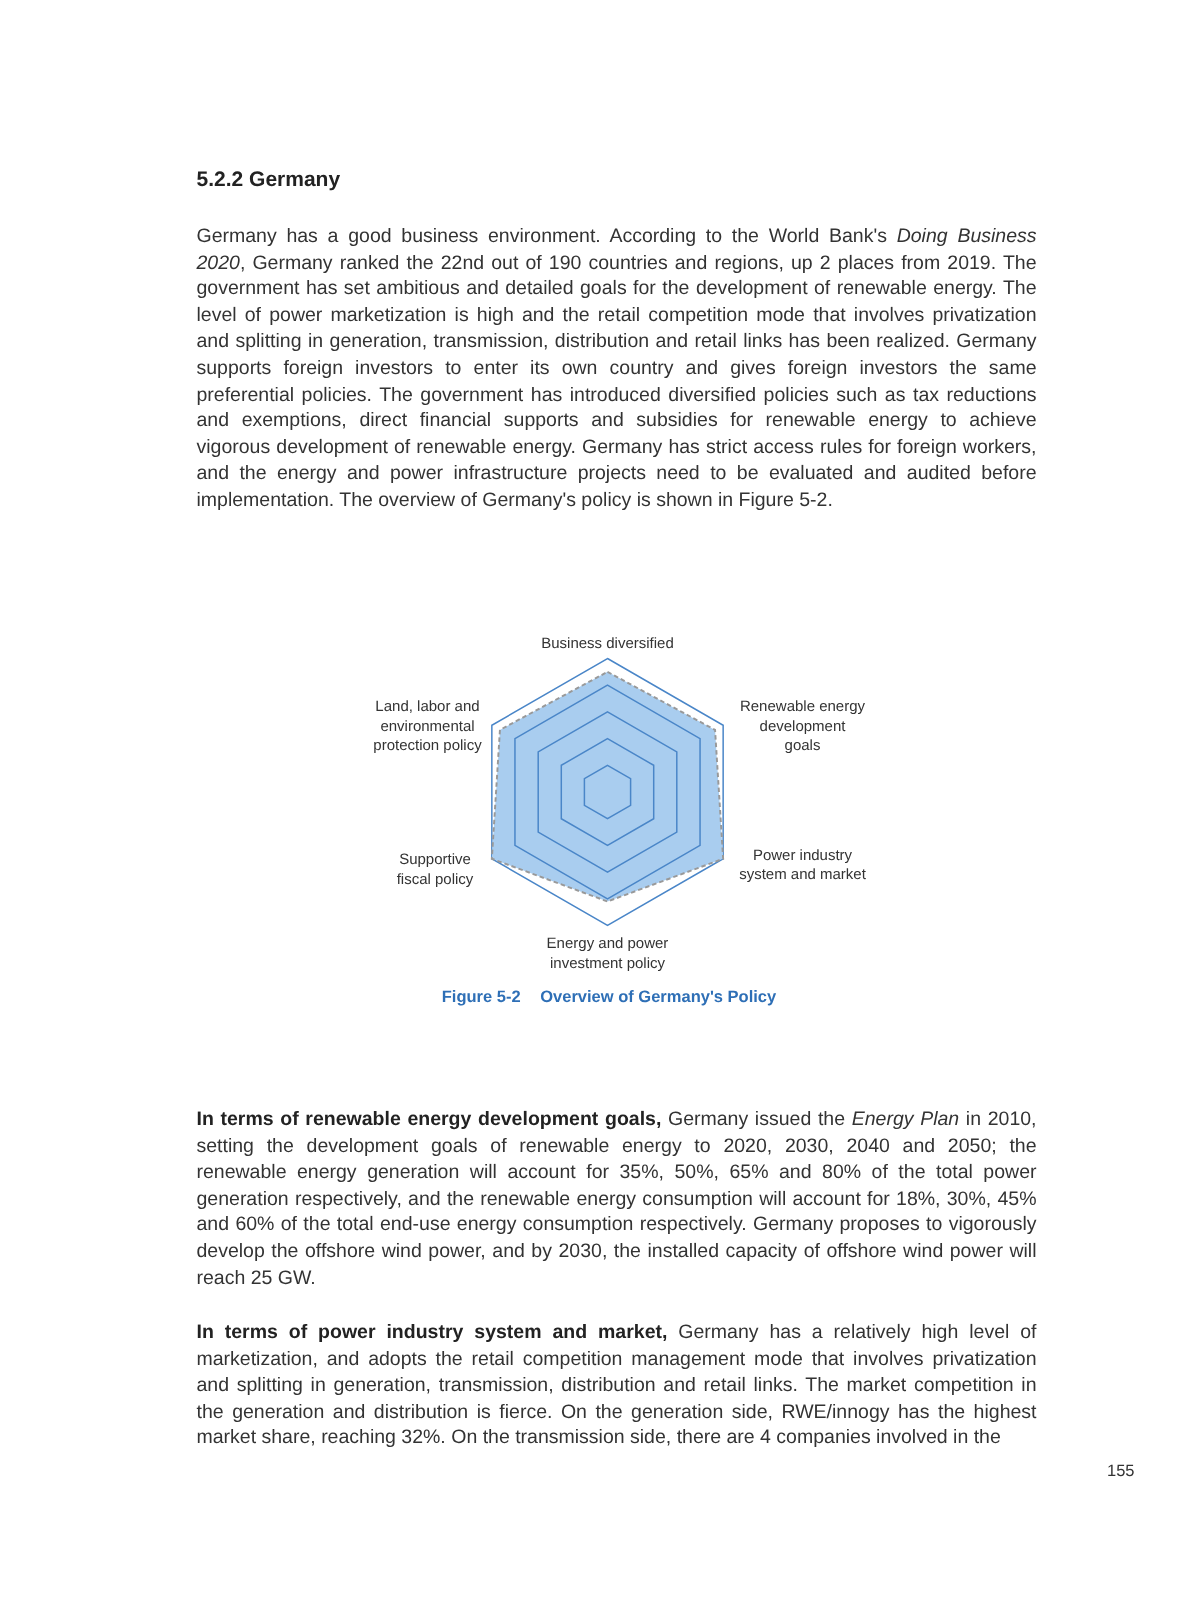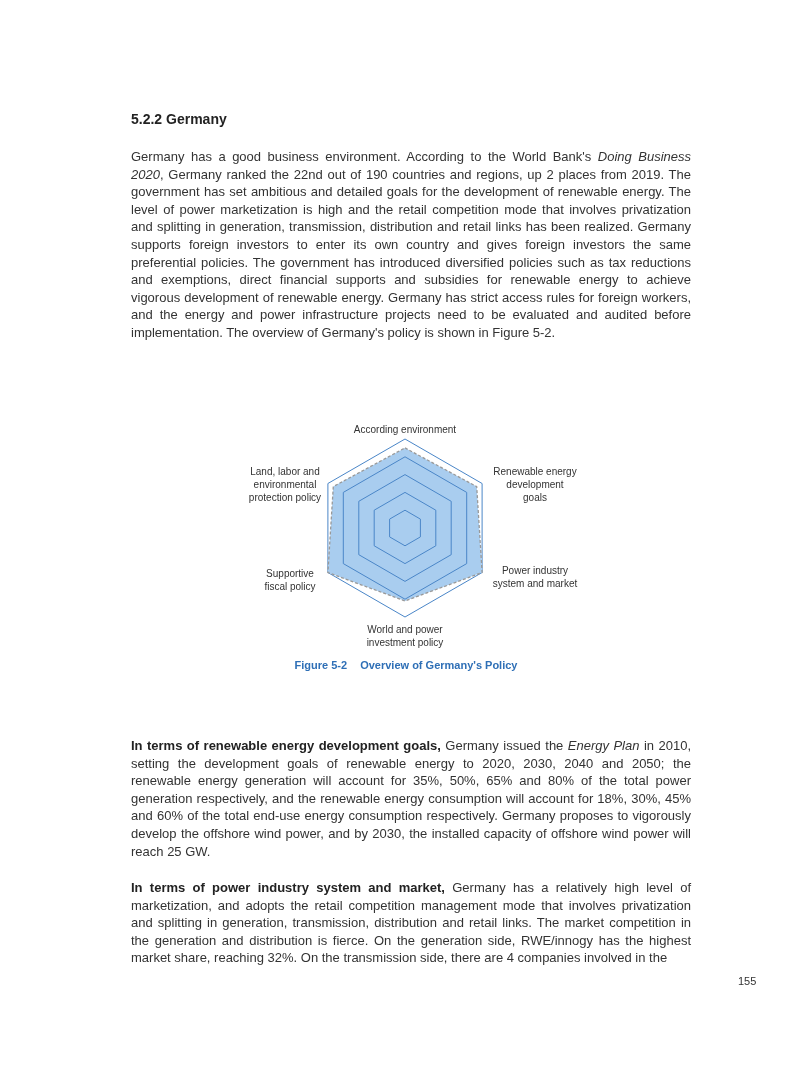--- a/index.html
+++ b/index.html
@@ -35,27 +35,27 @@
 
   <div class="chart-wrap">
     <svg id="radar" width="380" height="240" viewBox="0 0 380 240">
         <polygon points="185.0,24.0 262.1,68.5 262.1,157.5 185.0,202.0 107.9,157.5 107.9,68.5" fill="none" stroke="#4a86c8" stroke-width="1"></polygon>
         <polygon points="185.0,32.9 256.7,71.6 262.1,157.5 185.0,186.0 107.9,157.5 113.3,71.6" fill="#a9cdef" stroke="#999999" stroke-width="1.3" stroke-dasharray="3,2"></polygon>
         <polygon points="185.0,95.2 200.4,104.1 200.4,121.9 185.0,130.8 169.6,121.9 169.6,104.1" fill="none" stroke="#4a86c8" stroke-width="1"></polygon>
         <polygon points="185.0,77.4 215.8,95.2 215.8,130.8 185.0,148.6 154.2,130.8 154.2,95.2" fill="none" stroke="#4a86c8" stroke-width="1"></polygon>
         <polygon points="185.0,59.6 231.2,86.3 231.2,139.7 185.0,166.4 138.8,139.7 138.8,86.3" fill="none" stroke="#4a86c8" stroke-width="1"></polygon>
         <polygon points="185.0,41.8 246.7,77.4 246.7,148.6 185.0,184.2 123.3,148.6 123.3,77.4" fill="none" stroke="#4a86c8" stroke-width="1"></polygon>
       </svg>
-    <div class="axis-label" style="left:110px; top:8px; width:150px;">According environment</div>
+    <div class="axis-label" style="left:110px; top:8px; width:150px;">Business diversified</div>
     <div class="axis-label" style="left:260px; top:50px; width:110px;">Renewable energy
 development
 goals</div>
     <div class="axis-label" style="left:260px; top:149px; width:110px;">Power industry
 system and market</div>
-    <div class="axis-label" style="left:120px; top:208px; width:130px;">World and power
+    <div class="axis-label" style="left:120px; top:208px; width:130px;">Energy and power
 investment policy</div>
     <div class="axis-label" style="left:20px; top:152px; width:100px;">Supportive
 fiscal policy</div>
     <div class="axis-label" style="left:10px; top:50px; width:110px;">Land, labor and
 environmental
 protection policy</div>
   </div>
 
   <div class="caption">
     <span class="fig">Figure 5-2</span>

